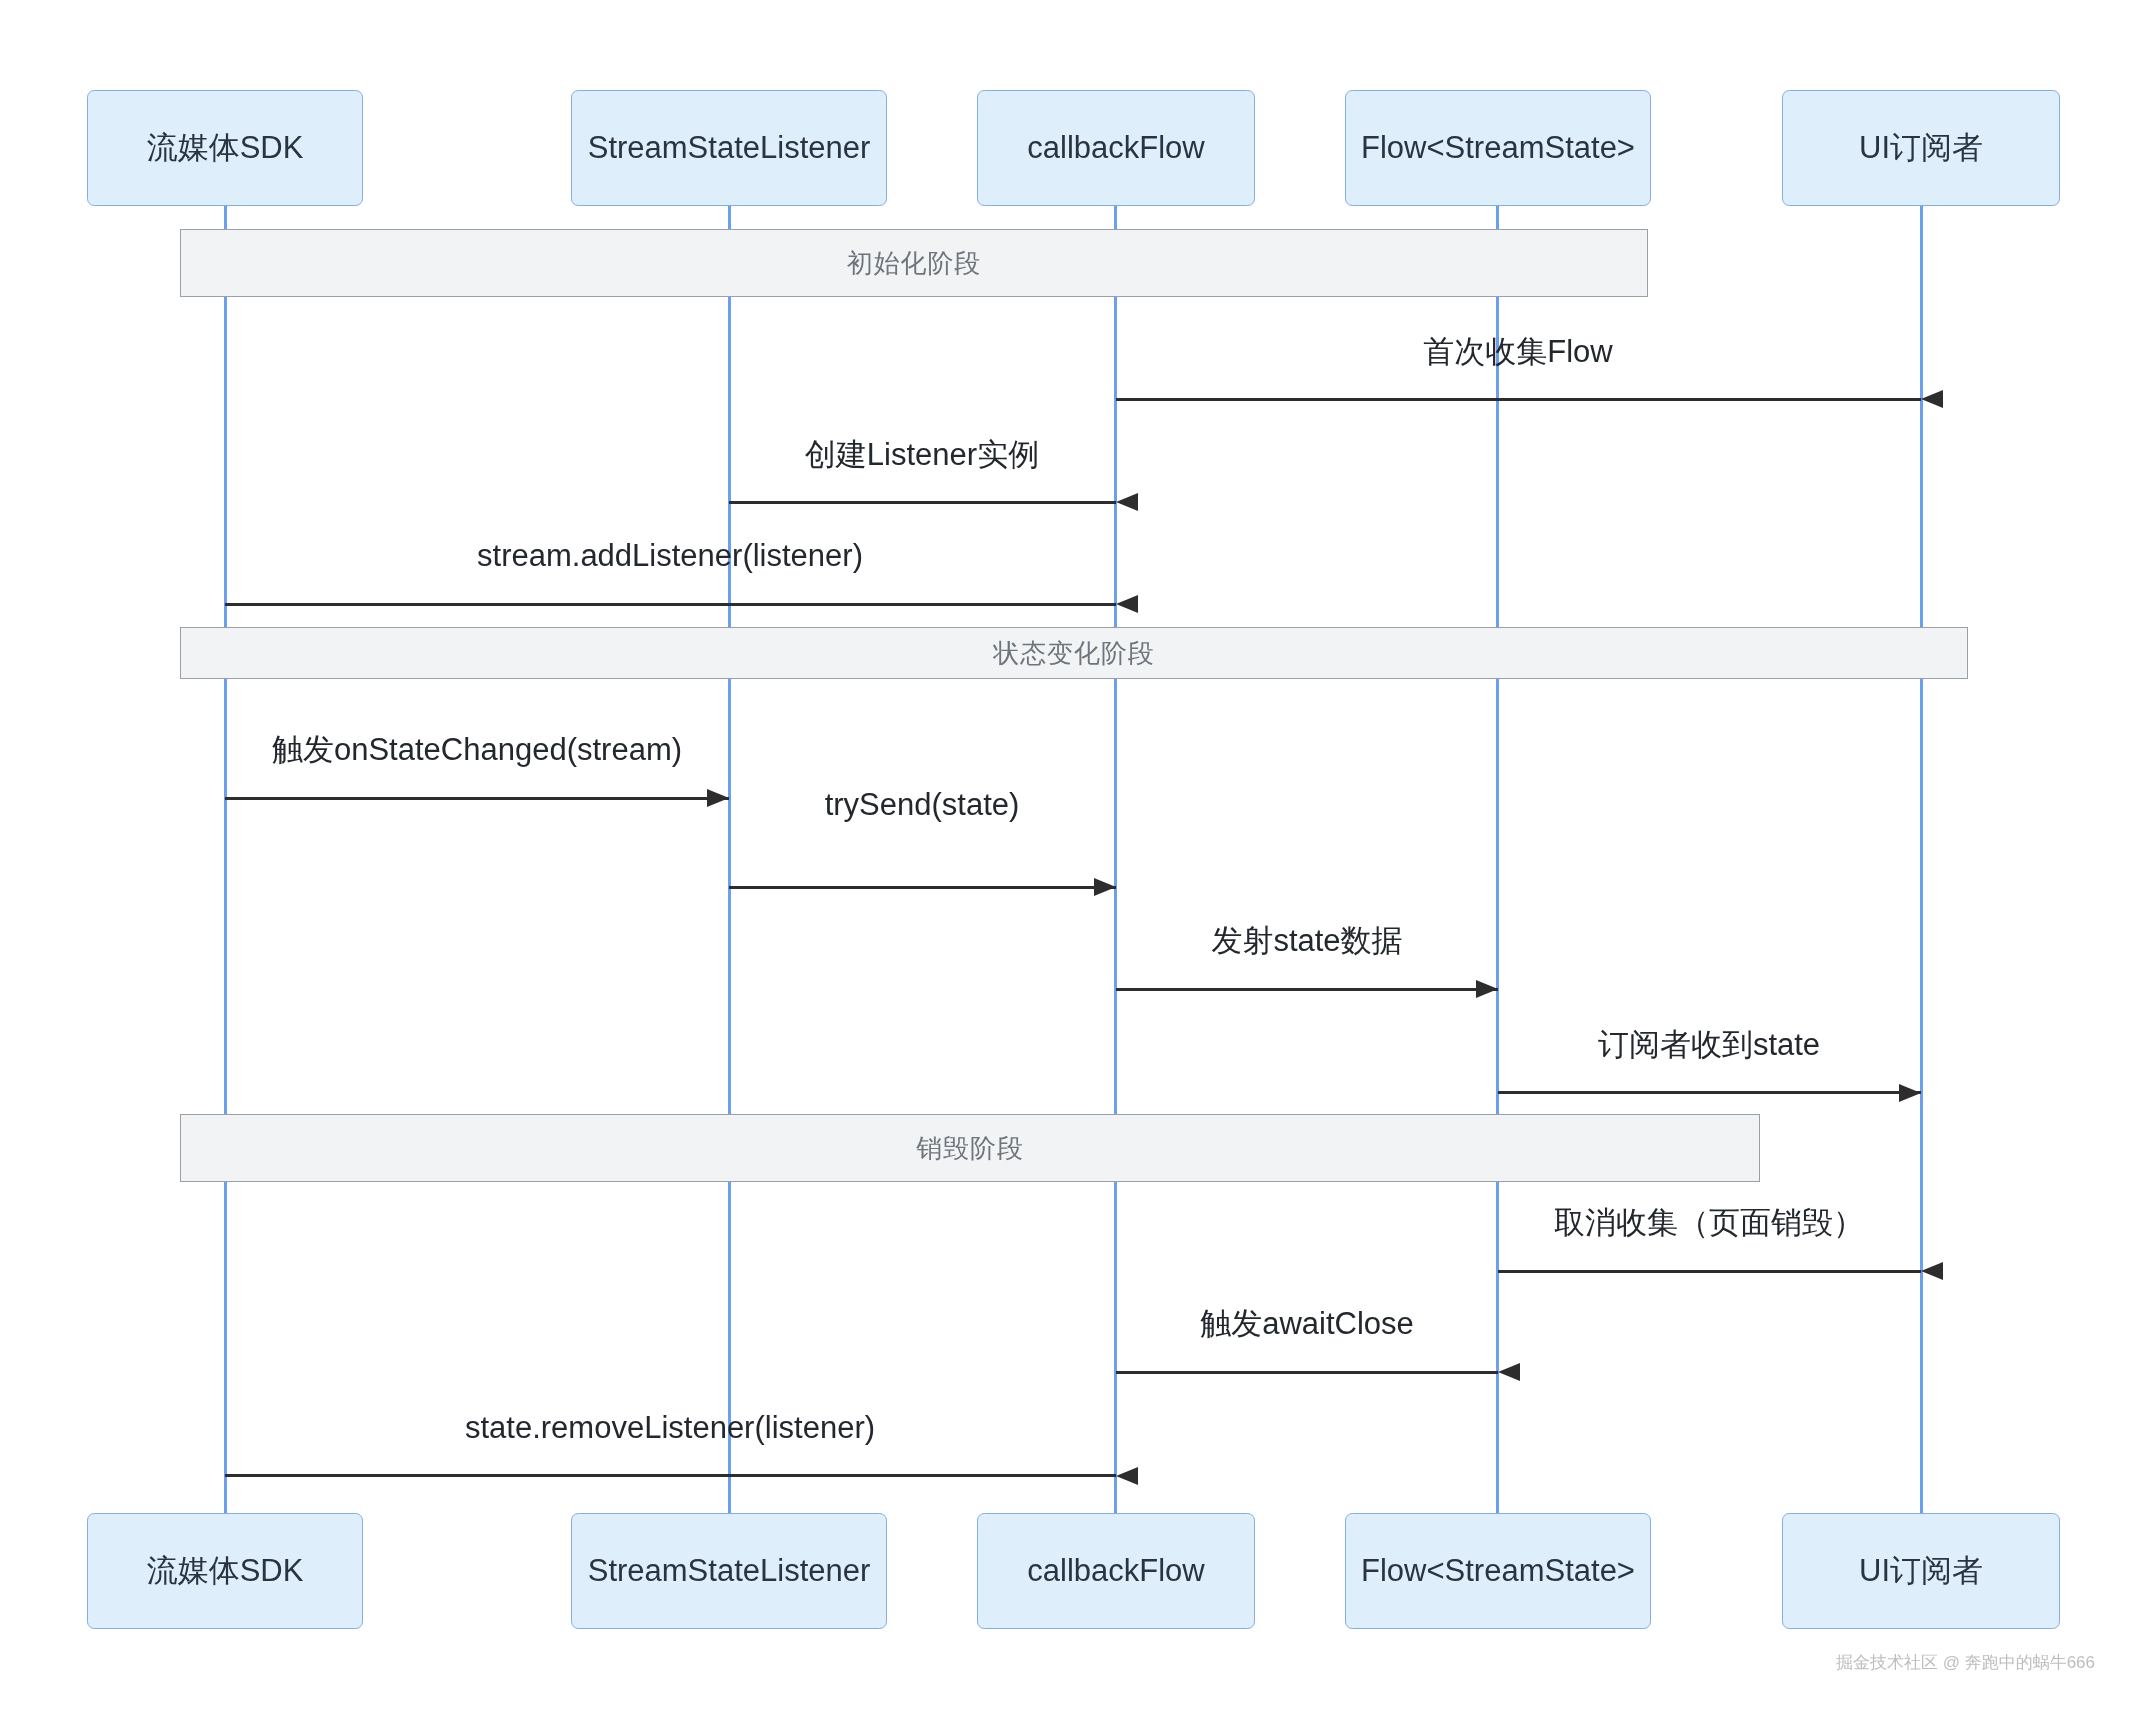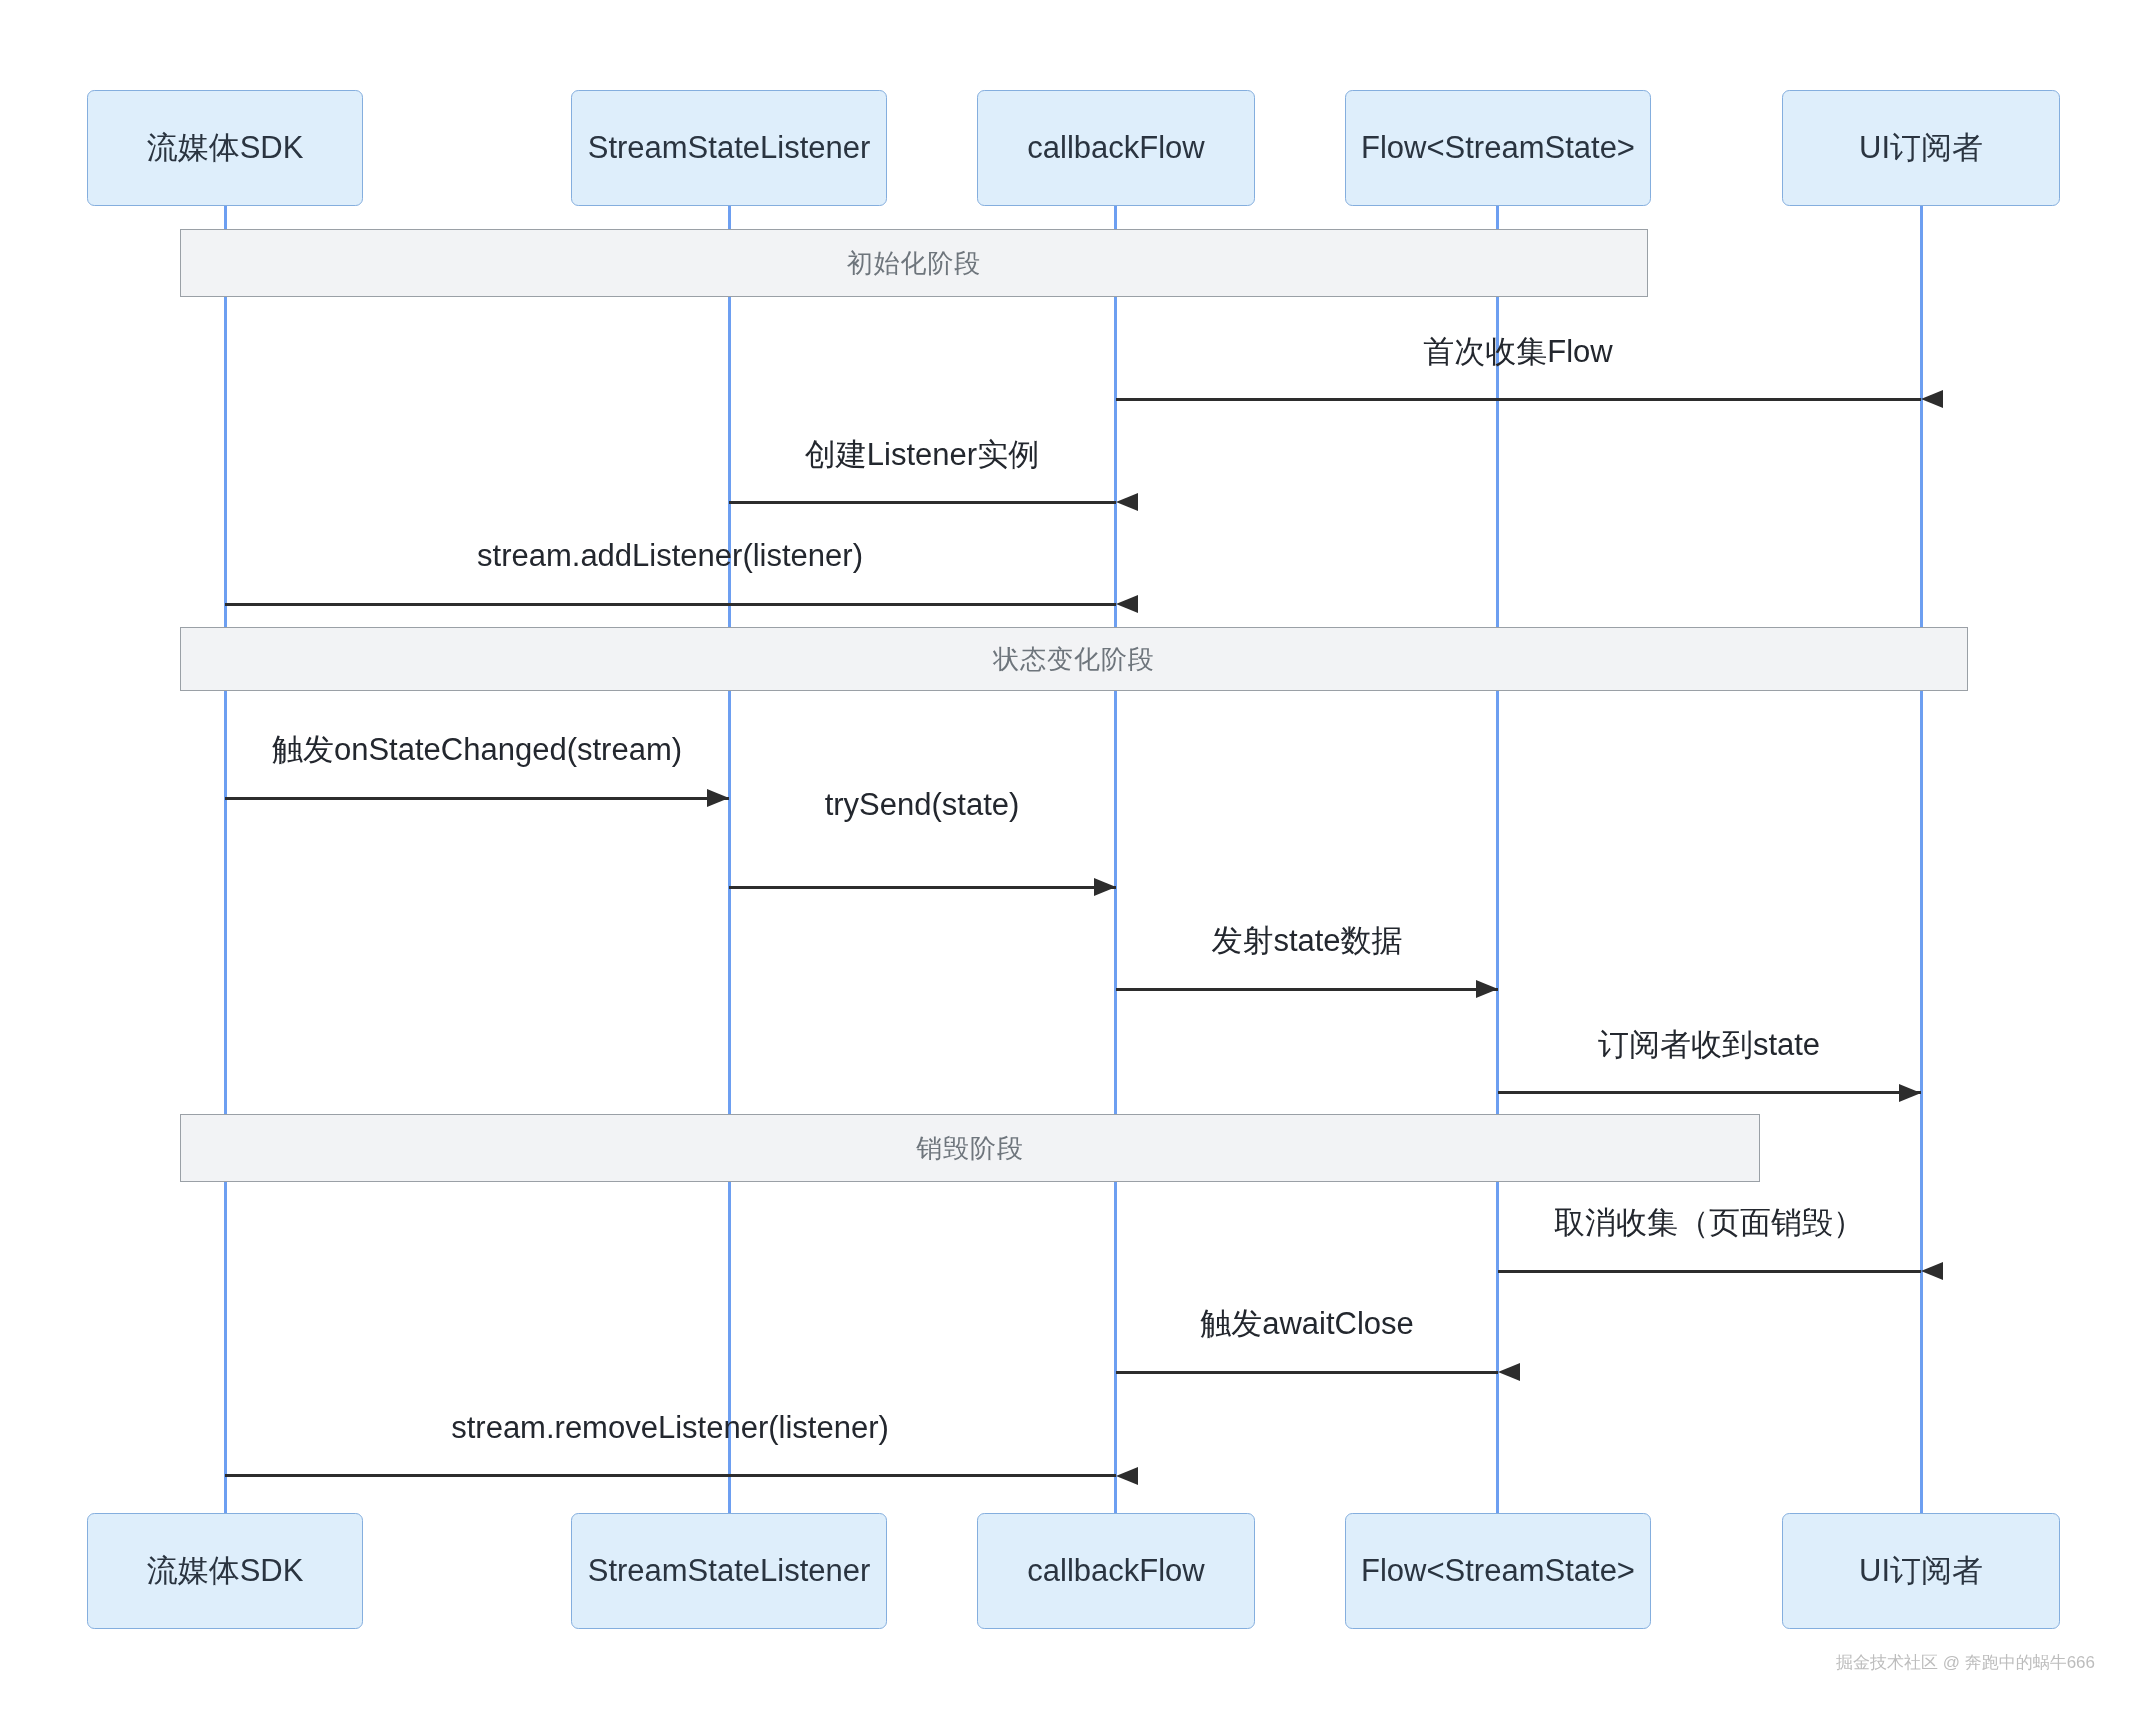--- a/index.html
+++ b/index.html
@@ -107,21 +107,21 @@
       <div class="phase-band" style="left: 180px; top: 229px; width: 1468px; height: 68px;">初始化阶段</div>
       <div class="msg-line" style="left: 1116px; top: 398px; width: 805px;"></div>
       <div class="msg-arrow left" style="left: 1921px; top: 390px;"></div>
       <div class="msg-label" style="left: 1518px; top: 352px;">首次收集Flow</div>
       <div class="msg-line" style="left: 729px; top: 501px; width: 387px;"></div>
       <div class="msg-arrow left" style="left: 1116px; top: 493px;"></div>
       <div class="msg-label" style="left: 922px; top: 455px;">创建Listener实例</div>
       <div class="msg-line" style="left: 225px; top: 603px; width: 891px;"></div>
       <div class="msg-arrow left" style="left: 1116px; top: 595px;"></div>
       <div class="msg-label" style="left: 670px; top: 556px;">stream.addListener(listener)</div>
-      <div class="phase-band" style="left: 180px; top: 627px; width: 1788px; height: 64px; text-align: center;">状态变化阶段</div>
+      <div class="phase-band" style="left: 180px; top: 627px; width: 1788px; height: 52px; text-align: center;">状态变化阶段</div>
       <div class="msg-line" style="left: 225px; top: 797px; width: 504px;"></div>
       <div class="msg-arrow right" style="left: 707px; top: 789px;"></div>
       <div class="msg-label" style="left: 477px; top: 750px;">触发onStateChanged(stream)</div>
       <div class="msg-line" style="left: 729px; top: 886px; width: 387px;"></div>
       <div class="msg-arrow right" style="left: 1094px; top: 878px;"></div>
       <div class="msg-label" style="left: 922px; top: 805px;">trySend(state)</div>
       <div class="msg-line" style="left: 1116px; top: 988px; width: 382px;"></div>
       <div class="msg-arrow right" style="left: 1476px; top: 980px;"></div>
       <div class="msg-label" style="left: 1307px; top: 941px;">发射state数据</div>
       <div class="msg-line" style="left: 1498px; top: 1091px; width: 423px;"></div>
@@ -129,17 +129,17 @@
       <div class="msg-label" style="left: 1709px; top: 1045px;">订阅者收到state</div>
       <div class="phase-band" style="left: 180px; top: 1114px; width: 1580px; height: 68px;">销毁阶段</div>
       <div class="msg-line" style="left: 1498px; top: 1270px; width: 423px;"></div>
       <div class="msg-arrow left" style="left: 1921px; top: 1262px;"></div>
       <div class="msg-label" style="left: 1709px; top: 1223px;">取消收集（页面销毁）</div>
       <div class="msg-line" style="left: 1116px; top: 1371px; width: 382px;"></div>
       <div class="msg-arrow left" style="left: 1498px; top: 1363px;"></div>
       <div class="msg-label" style="left: 1307px; top: 1324px;">触发awaitClose</div>
       <div class="msg-line" style="left: 225px; top: 1474px; width: 891px;"></div>
       <div class="msg-arrow left" style="left: 1116px; top: 1467px;"></div>
-      <div class="msg-label" style="left: 670px; top: 1428px;">stream.removeListener(listener)</div>
+      <div class="msg-label" style="left: 670px; top: 1428px;">state.removeListener(listener)</div>
     </div>
   <div class="watermark">掘金技术社区 @ 奔跑中的蜗牛666</div>
 </div>
 
 
 </body></html>

